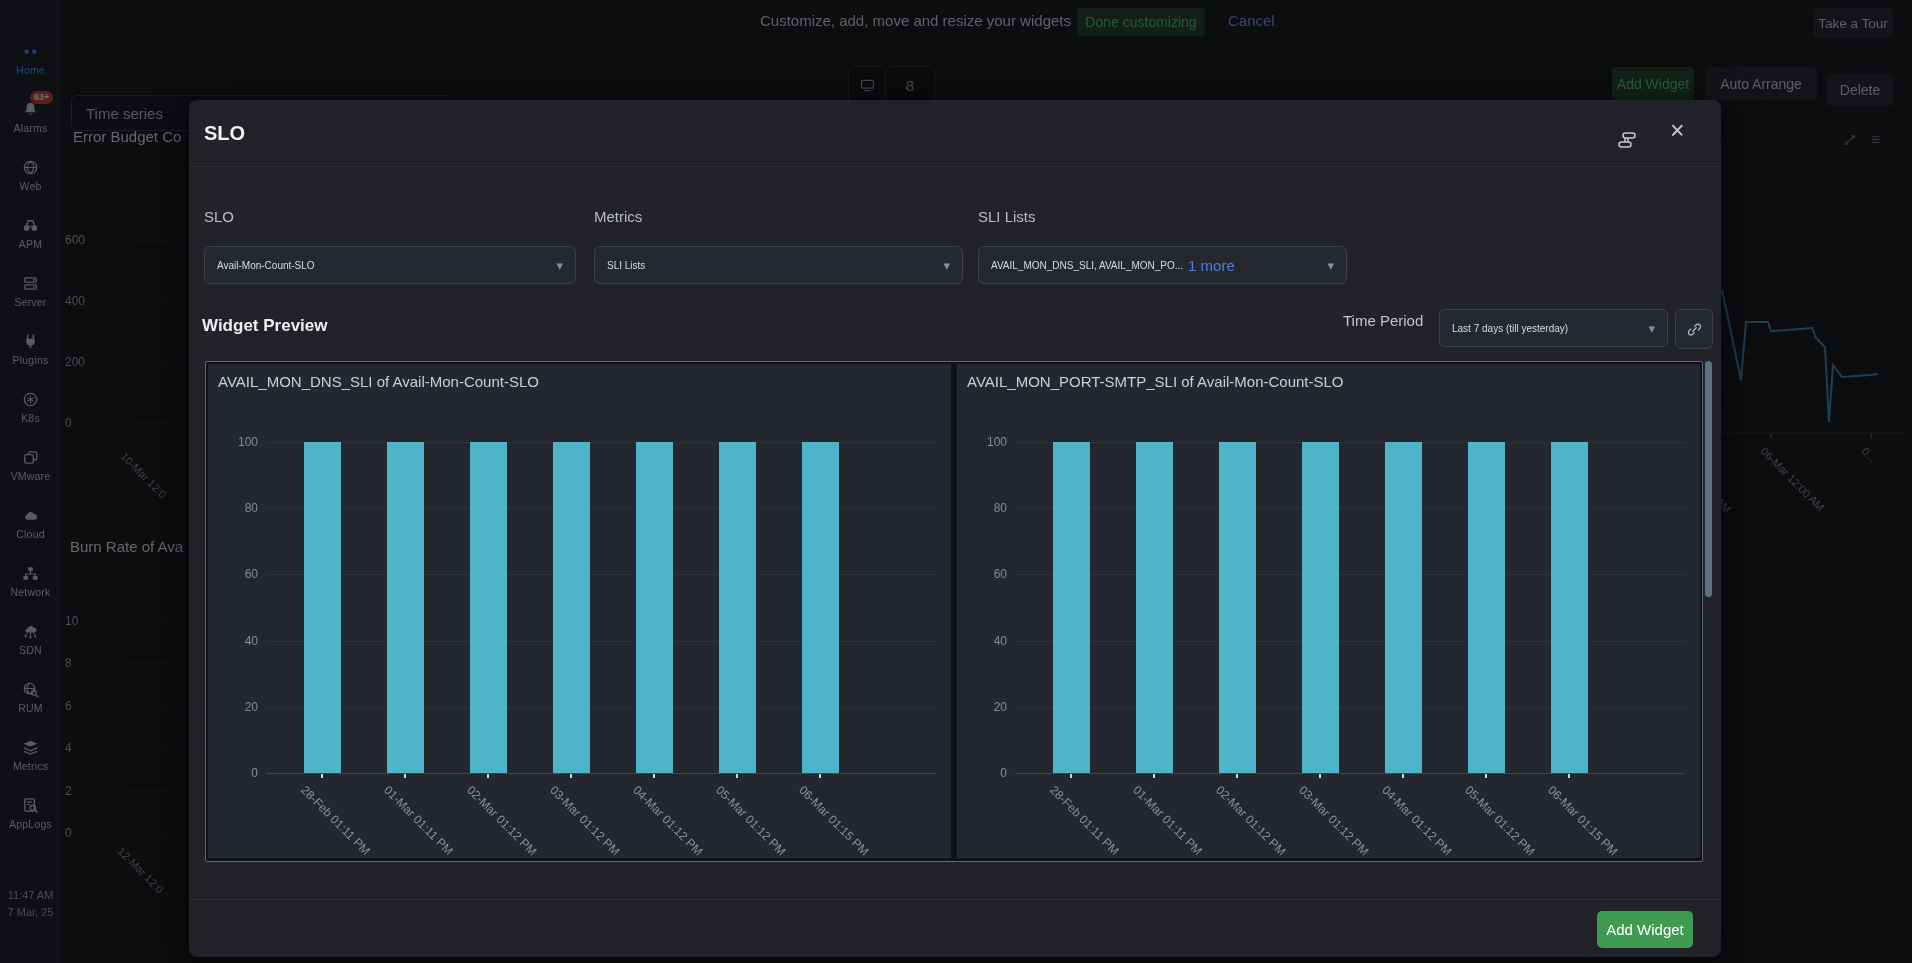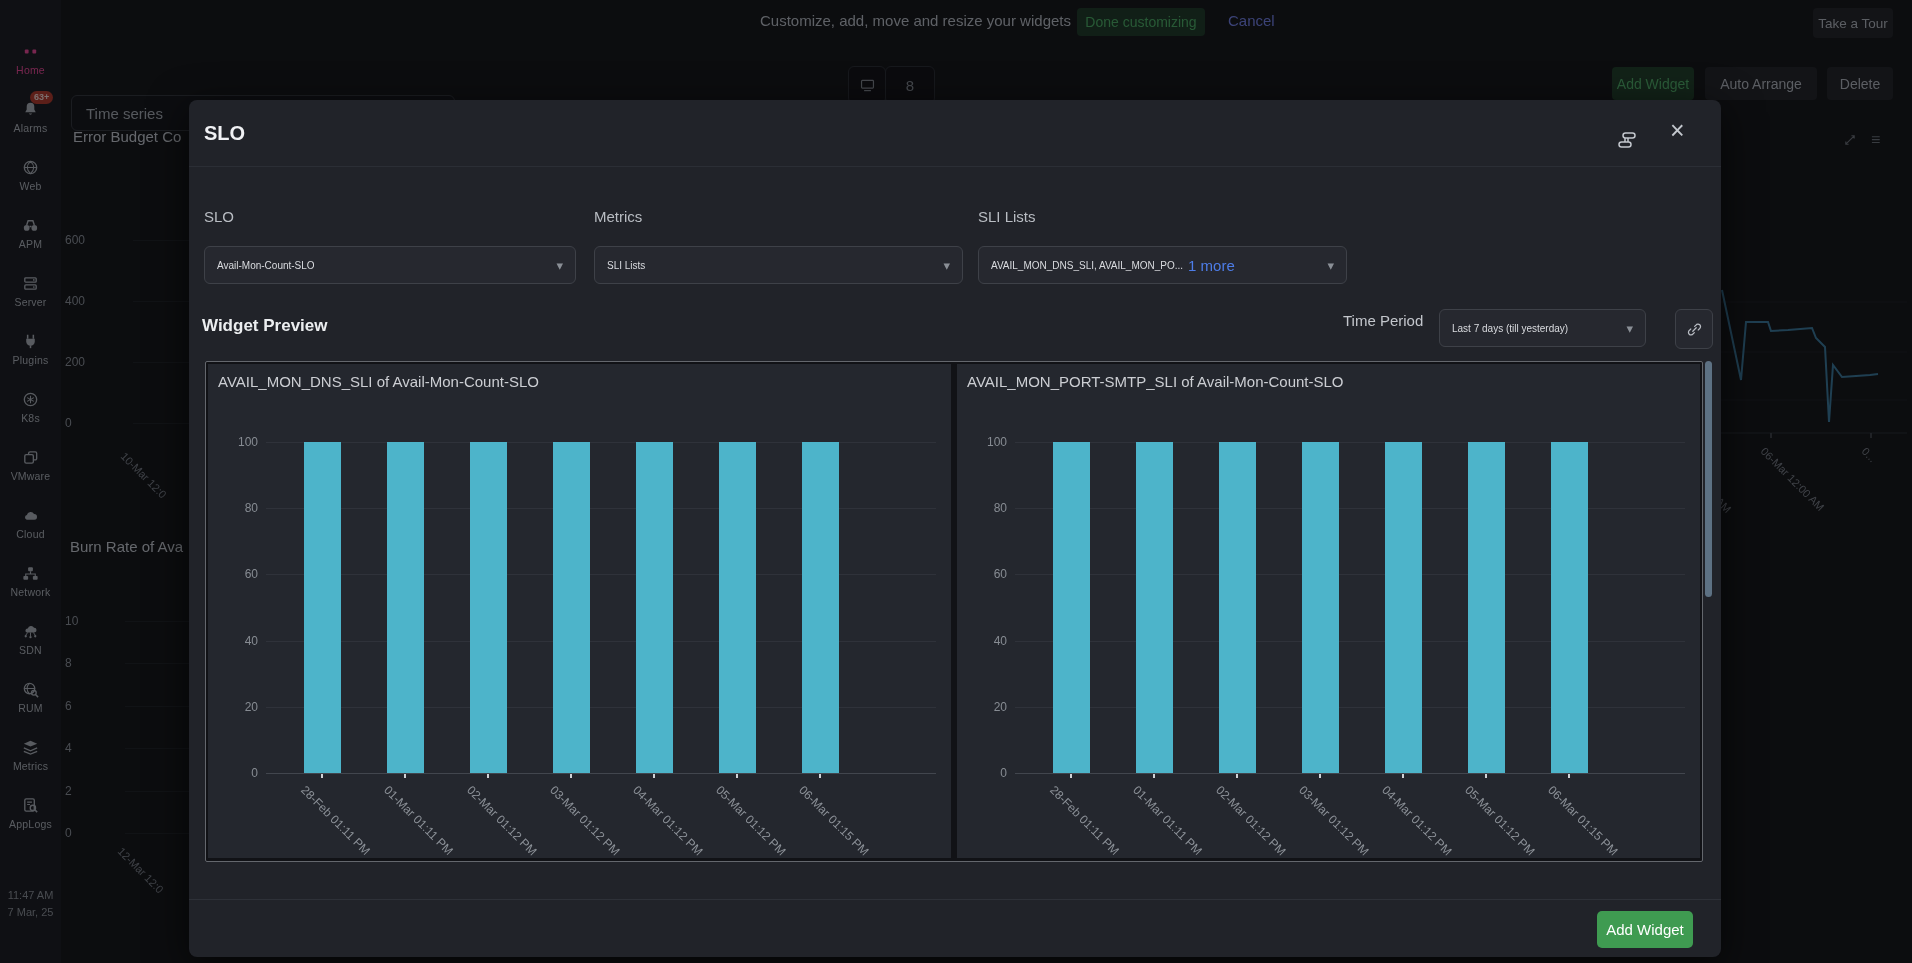--- a/index.html
+++ b/index.html
@@ -5,21 +5,21 @@
   html,body{margin:0;padding:0;background:#0b0c0e;}
   .screen{position:relative;width:1912px;height:963px;background:#141619;overflow:hidden;
           font-family:"Liberation Sans",sans-serif;-webkit-font-smoothing:antialiased;}
   .abs{position:absolute;}
 
   
   .sidebar{position:absolute;left:0;top:0;width:61px;height:100%;background:#1b1d22;z-index:1;}
   #sidebar-items{position:absolute;top:30px;left:0;width:100%;}
   .sb-item{position:relative;height:58px;display:flex;flex-direction:column;align-items:center;
            justify-content:center;gap:3px;color:#adb3bb;cursor:pointer;}
-  .sb-item.active{color:#ec4899;}
+  .sb-item.active{color:#3b82f6;}
   .sb-label{font-size:10.5px;letter-spacing:.2px;}
   .sb-ic svg{display:block;width:19px;height:19px;}
   .sb-badge{position:absolute;top:3px;left:30px;background:#b43a2c;color:#f3d9d4;font-size:9px;
             font-weight:bold;padding:1px 4px;border-radius:8px;line-height:1.2;}
   .clock{position:absolute;bottom:42px;width:100%;text-align:center;font-size:11px;color:#8d939b;line-height:1.55;}
 
   
   .bg-msg{color:#b9bec6;font-size:15px;}
   .btn{display:flex;align-items:center;justify-content:center;border-radius:4px;font-size:14px;cursor:pointer;white-space:nowrap;}
   .btn-done{background:#1e3b28;color:#4caf66;}
@@ -239,21 +239,21 @@
     <span>
       <svg width="17" height="17" viewBox="0 0 20 20" fill="none" stroke="currentColor" stroke-width="1.4">
         <rect x="3" y="4" width="14" height="9" rx="1"></rect>
           <path d="M6 16h8"></path>
       </svg>
     </span>
   </div>
   <div class="abs size-box" style="left:885px;top:66px;width:48px;height:36px;font-size:15px;">8</div>
   <div class="abs btn btn-green-dim" style="left:1612px;top:67px;width:82px;height:33px;">Add Widget</div>
   <div class="abs btn btn-ghost" style="left:1705px;top:67px;width:112px;height:33px;">Auto Arrange</div>
-  <div class="abs btn btn-ghost" style="left:1827px;top:67px;width:66px;height:33px;">Delete</div>
+  <div class="abs btn btn-ghost" style="left:1827px;top:73px;width:66px;height:33px;">Delete</div>
 
   <div class="bgw" id="ebw" style="left:61px;top:120px;width:128px;height:380px;">
     <div class="bg-widget-title" style="position:absolute;left:12px;top:8px;">Error Budget Co</div>
     <span class="bg-rot" style="left:66px;top:330px;">10-Mar 12:0</span>
   <span class="bg-tick" style="left: 4px; top: 113px; width: 60px;">600</span>
       <i class="bg-grid" style="left: 72px; top: 120px; width: 56px;"></i>
       <span class="bg-tick" style="left: 4px; top: 174px; width: 60px;">400</span>
       <i class="bg-grid" style="left: 72px; top: 181px; width: 56px;"></i>
       <span class="bg-tick" style="left: 4px; top: 235px; width: 60px;">200</span>
       <i class="bg-grid" style="left: 72px; top: 242px; width: 56px;"></i>
@@ -328,21 +328,21 @@
       <span class="chev">▾</span>
     </div>
     <div class="dd" style="left:789px;width:369px;">
       <span class="dd-val" style="max-width:252px;">AVAIL_MON_DNS_SLI, AVAIL_MON_PO...</span>
       <span class="dd-more">1 more</span>
       <span class="chev">▾</span>
     </div>
 
     <div class="preview-h">Widget Preview</div>
     <div class="tp-label">Time Period</div>
-    <div class="dd" style="left:1250px;top:209px;width:207px;">
+    <div class="dd" style="left:1250px;top:209px;width:229px;">
       <span class="dd-val">Last 7 days (till yesterday)</span>
       <span class="chev">▾</span>
     </div>
     <div class="icon-btn" style="left:1486px;">
       <span>
         <svg width="17" height="17" viewBox="0 0 20 20" fill="none" stroke="currentColor" stroke-width="1.5" stroke-linecap="round">
           <path d="M8 12l4-4"></path>
           <path d="M9.8 13.7l-1.5 1.5a3 3 0 11-4.2-4.2l1.5-1.5"></path>
           <path d="M10.2 6.3l1.5-1.5a3 3 0 114.2 4.2l-1.5 1.5"></path>
         </svg>

